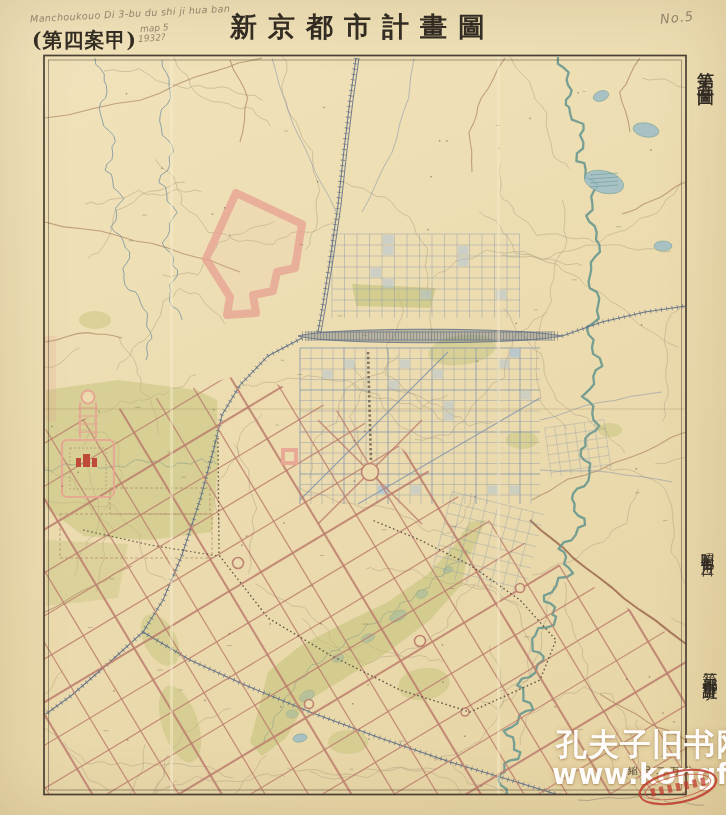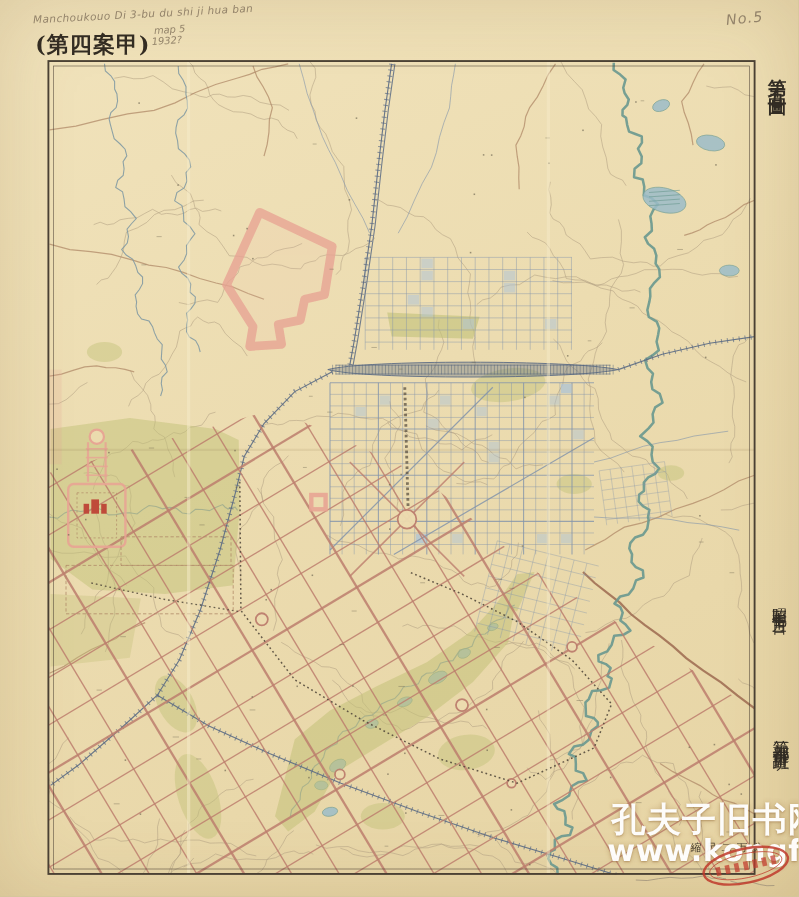--- a/index.html
+++ b/index.html
@@ -493,20 +493,21 @@
       <rect x="48.5" y="60" width="633" height="730" fill="none" stroke="#4a4033" stroke-width="0.6" opacity="0.8"></rect>
       <path d="M578.0,800.0 L588.4,800.5 L598.7,798.8 L609.0,797.6 L619.4,798.4 L629.7,798.0 L640.1,796.2 L643.4,796.8 L646.6,798.4 L650.0,798.4 L653.4,797.5 L656.7,798.5 L660,799" fill="none" stroke="#9b8d77" stroke-width="0.8" opacity="0.85"></path>
       <path d="M664.0,801.0 L670.6,802.7 L677.4,802.1 L684.1,802.2 L690.6,804.1 L697.2,805.2 L704,805" fill="none" stroke="#9b8d77" stroke-width="0.8" opacity="0.85"></path>
     </svg>
 
   <div class="pencil note1">Manchoukouo Di 3-bu du shi ji hua ban</div>
   <div class="pencil note-map">map 5</div>
   <div class="pencil note-year">1932?</div>
   <div class="pencil note-no5">No.5</div>
 
+  <div class="title">新京都市計畫圖</div>
   <div class="plan-label">(第四案甲)</div>
 
   <div class="v-label sheet-label">第五圖</div>
   <div class="v-label date-label">昭和七年十一月三日</div>
   <div class="v-label dept-label">第三部都市計畫班</div>
 
   <div class="scale-label">縮尺二万分一</div>
 
   <div class="wm wm1">孔夫子旧书网</div>
   <div class="wm wm2">www.kongfz.com</div>

